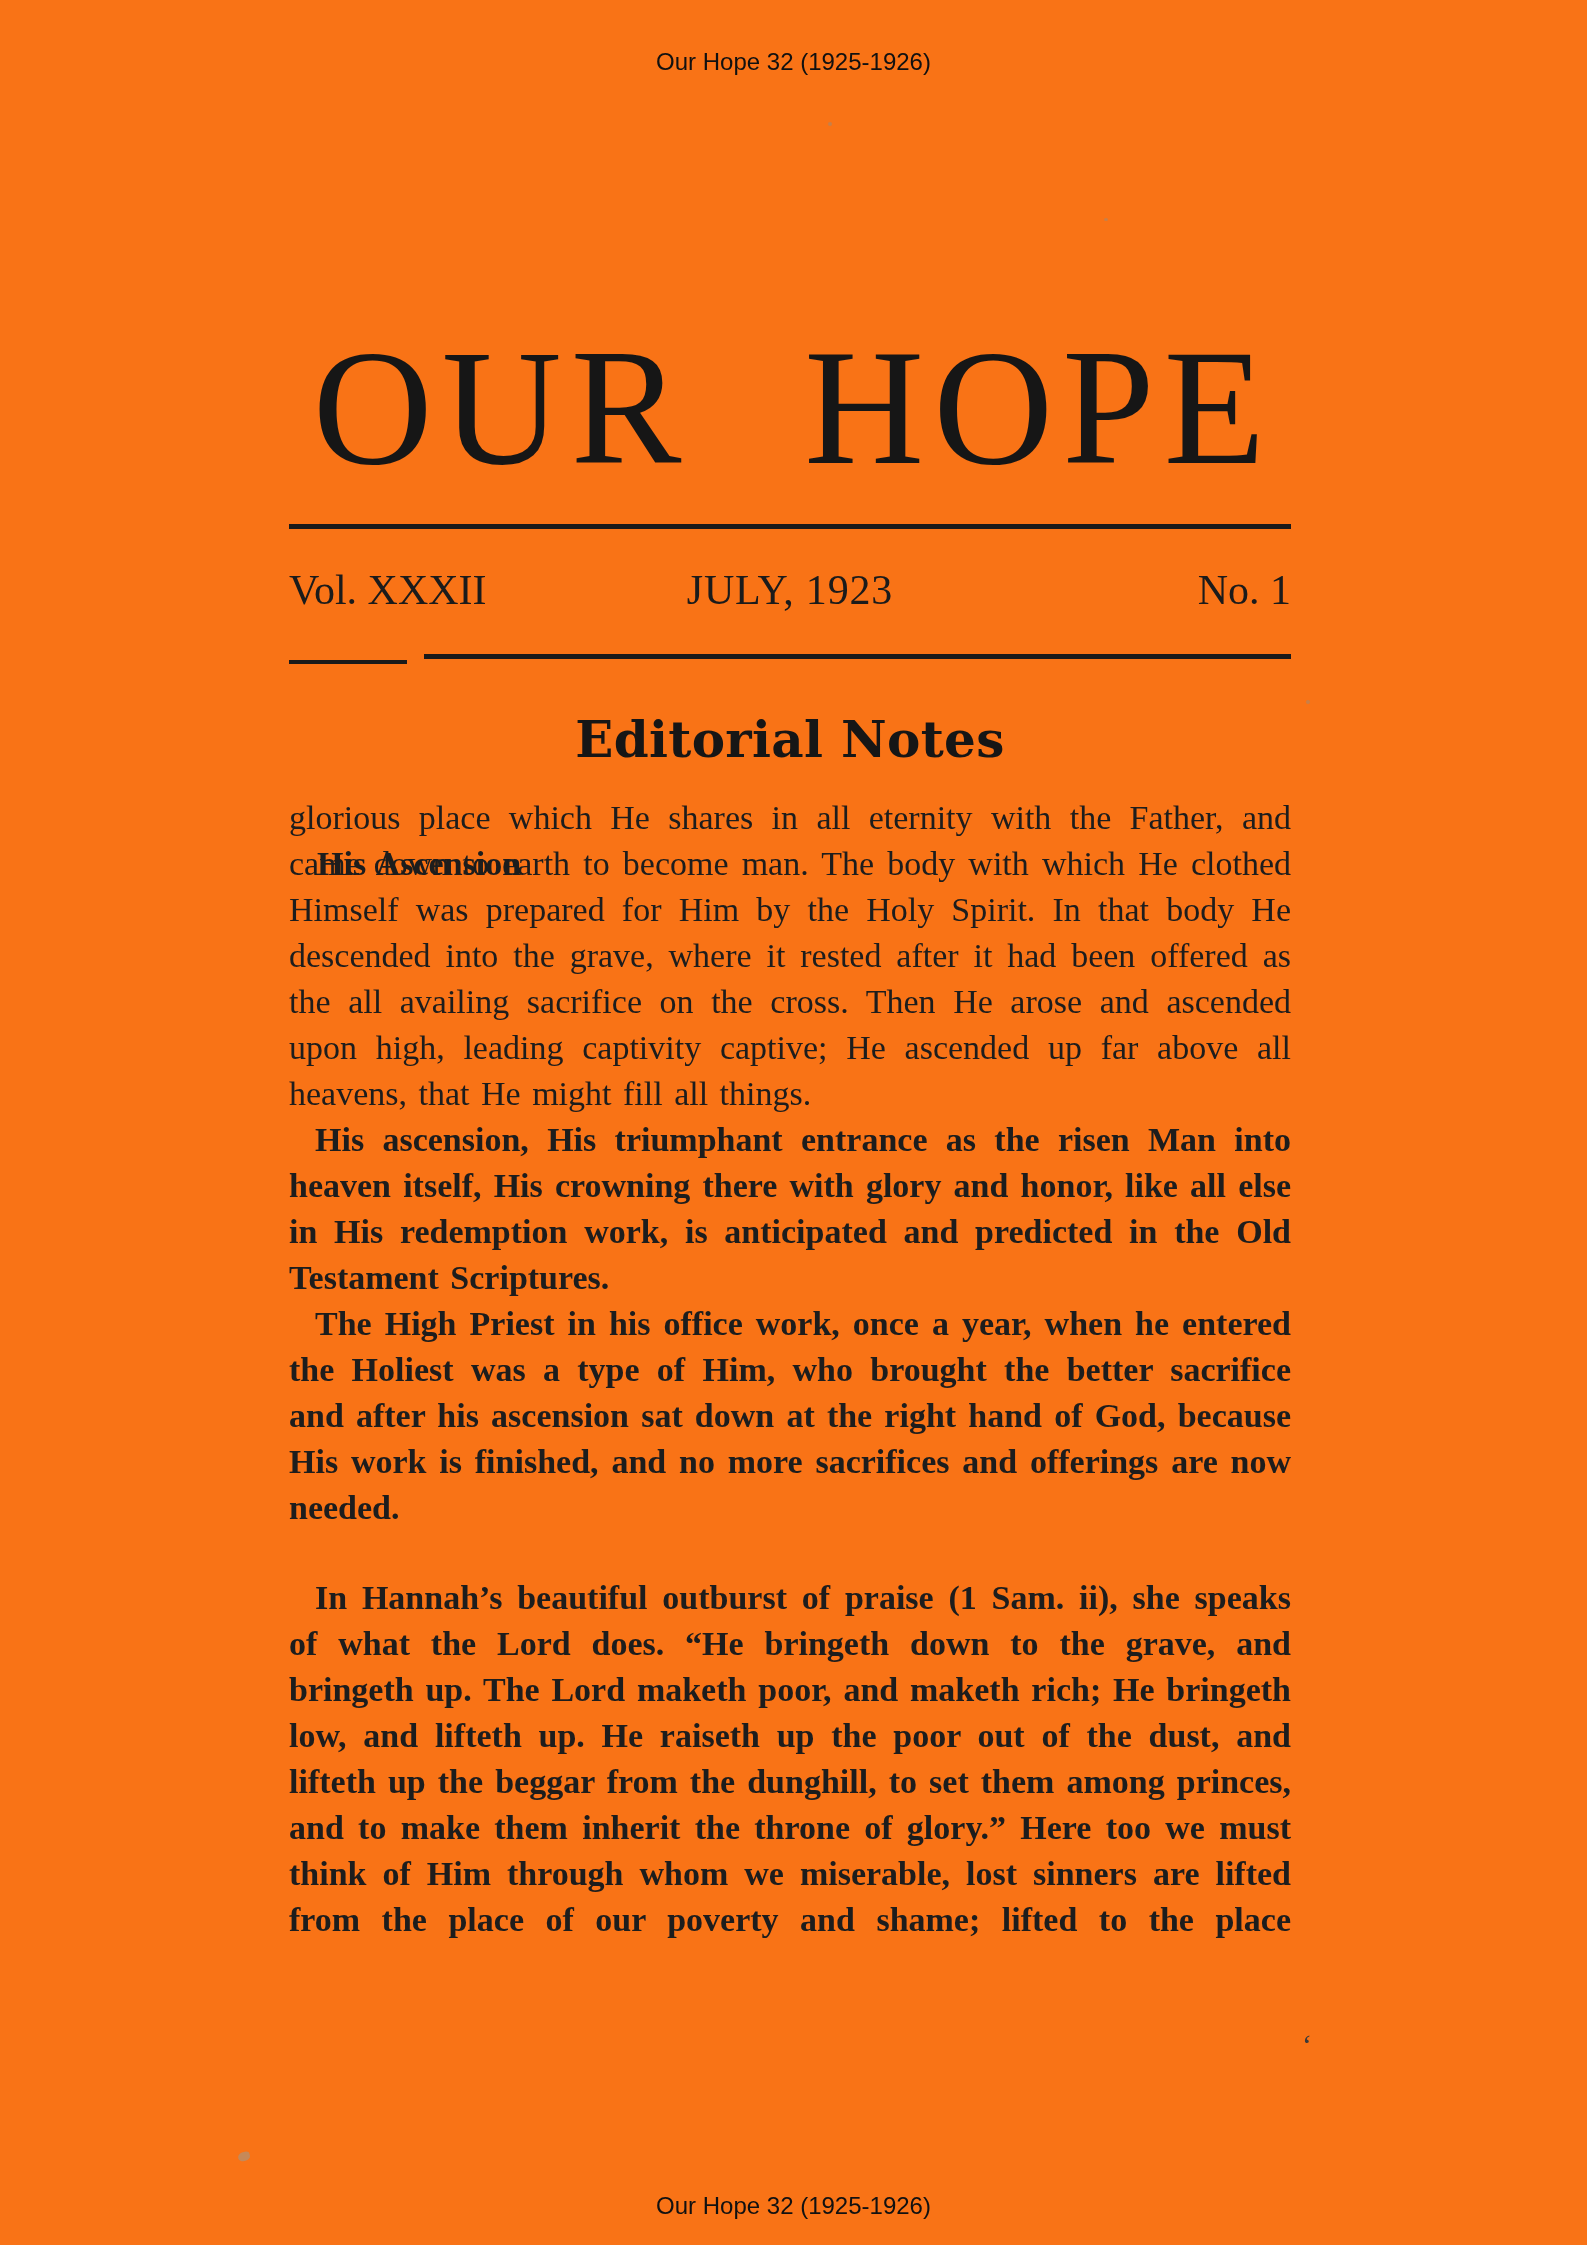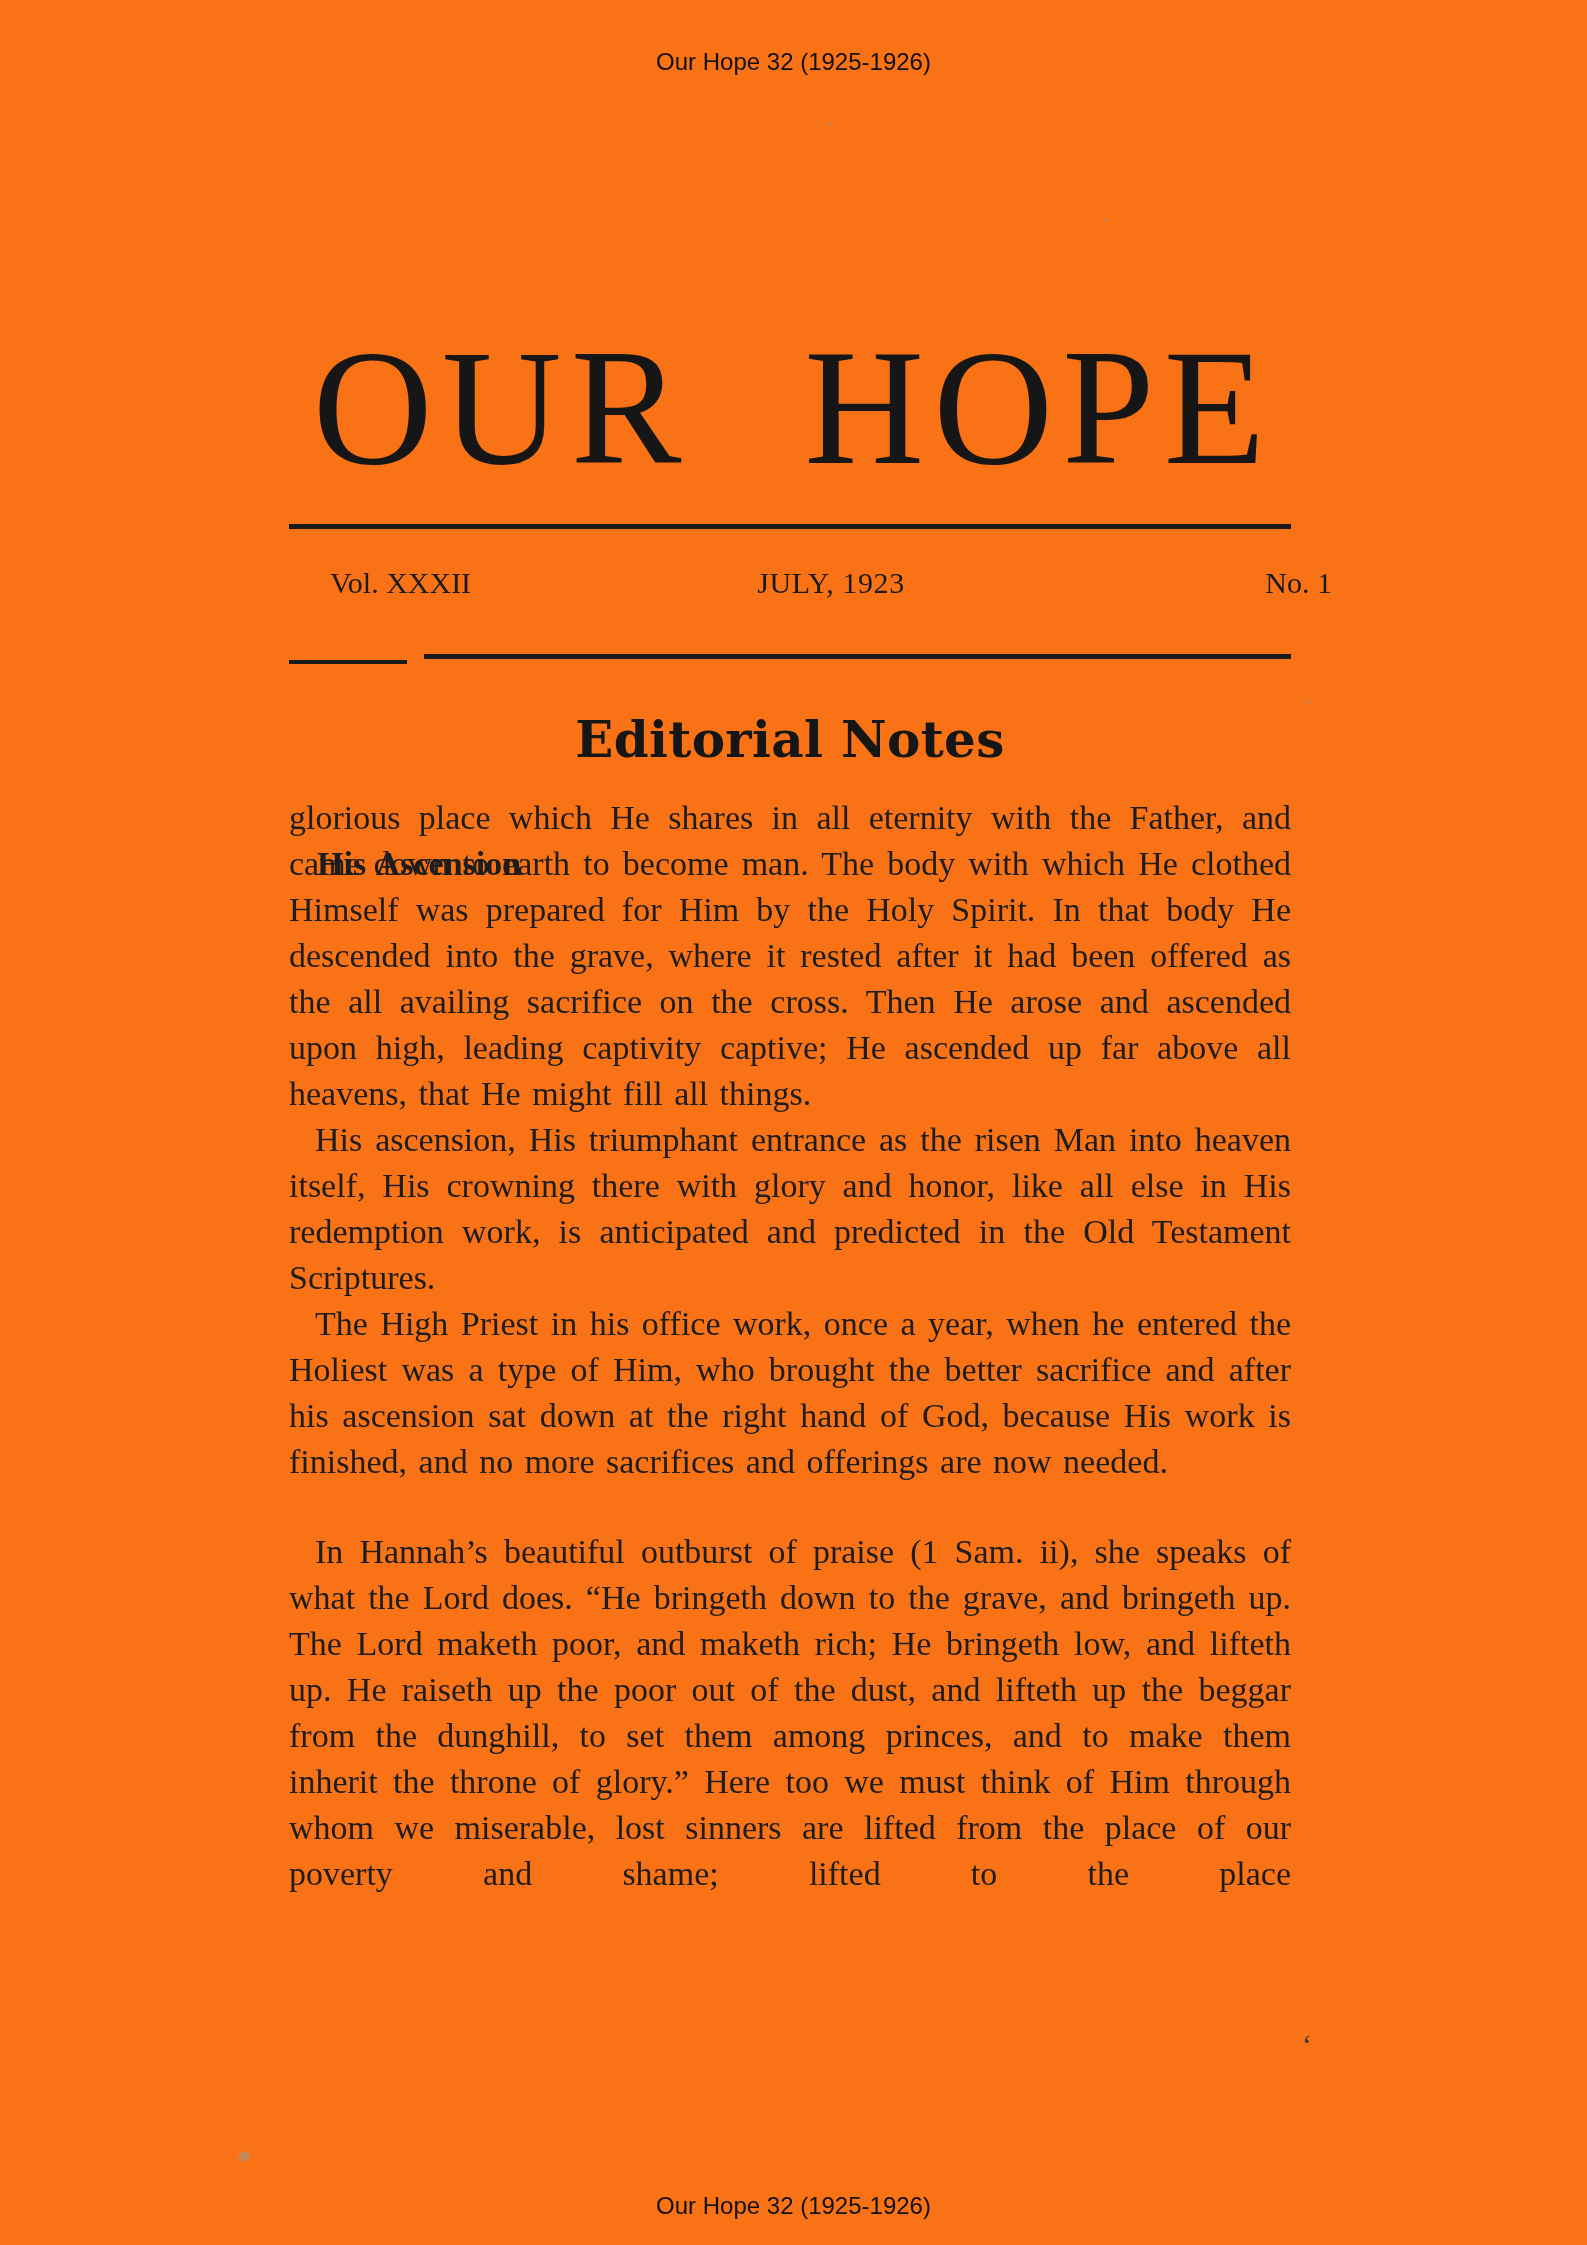--- a/index.html
+++ b/index.html
@@ -37,23 +37,22 @@
   }
 
   .rule { position: absolute; background: #1a1a1a; }
   .rule1  { top: 524px; left: 289px; width: 1002px; height: 5px; }
   .rule2a { top: 660px; left: 289px; width: 118px;  height: 4px; }
   .rule2b { top: 654px; left: 424px; width: 867px;  height: 5px; }
 
   .vol-line {
     position: absolute; top: 566px; left: 289px; width: 1002px;
     display: grid; grid-template-columns: 1fr auto 1fr;
-    font-size: 30px; color: #1b1b1b;
+    font-size: 42px; color: #1b1b1b;
     align-items: baseline;
-    margin-left: 41px;
   }
   .vol-line .vol  { text-align: left; }
   .vol-line .date { text-align: center; letter-spacing: 0.02em; }
   .vol-line .no   { text-align: right; }
 
   .article {
     position: absolute; top: 710px; left: 289px; width: 1002px;
   }
   .article-heading {
     text-align: center;
@@ -77,21 +76,21 @@
     position: absolute; left: 28px; top: 46px;
     font-weight: 700;
     white-space: nowrap;
   }
   .hang-first {
     margin-left: 303px;
     text-align: justify;
     text-align-last: justify;
   }
   .hang-rest { text-align: justify; }
-  .indent { text-indent: 26px; }
+  .indent { text-indent: 26px; font-weight: bold; }
   .justify-last { text-align-last: justify; margin-top: 44px; }
 
   .stray-quote {
     position: absolute; left: 1302px; top: 2028px;
     font-size: 30px; color: #3a3a3a;
   }
   .smudge {
     position: absolute; left: 238px; top: 2152px;
     width: 12px; height: 9px;
     background: #9a9a92;

